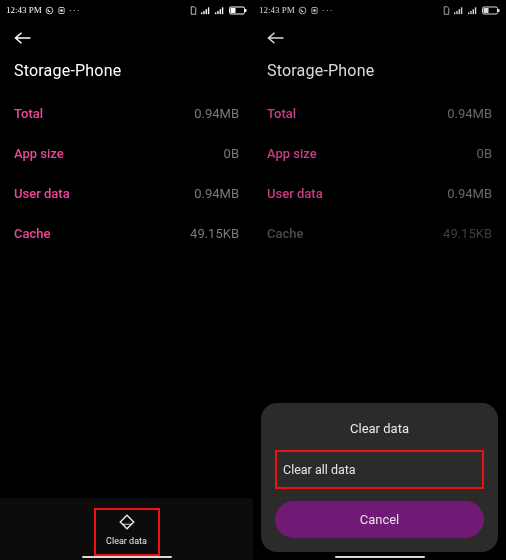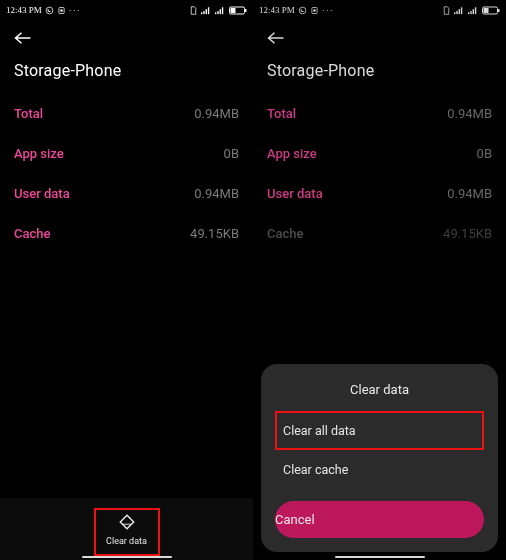--- a/index.html
+++ b/index.html
@@ -137,22 +137,23 @@
       position: relative;
     }
     .opt-hl {
       position: absolute;
       inset: 0;
       border: 2px solid #e11;
       pointer-events: none;
     }
     .sheet-cancel {
       margin-top: 12px;
-      background: #be185d;
+      background: #701a75;
       border-radius: 22px;
+      text-align: center;
       padding: 11px 0;
       font-size: 13px;
       color: #e6e6e6;
     }
     
   </style>
 </head>
 <body>
 
 <div class="phone">
@@ -334,23 +335,20 @@
   <div class="dim-overlay"></div>
 
   <div class="sheet">
     <div class="sheet-title">Clear data</div>
 
     <div class="sheet-option">
       <span>Clear all data</span>
       <div class="opt-hl"></div>
     </div>
 
-    <div class="sheet-option">
-      <span>Clear cache</span>
-    </div>
 
     <div class="sheet-cancel">
       <span>Cancel</span>
     </div>
   </div>
 
   <div class="home-indicator"></div>
 
 </div>
 

